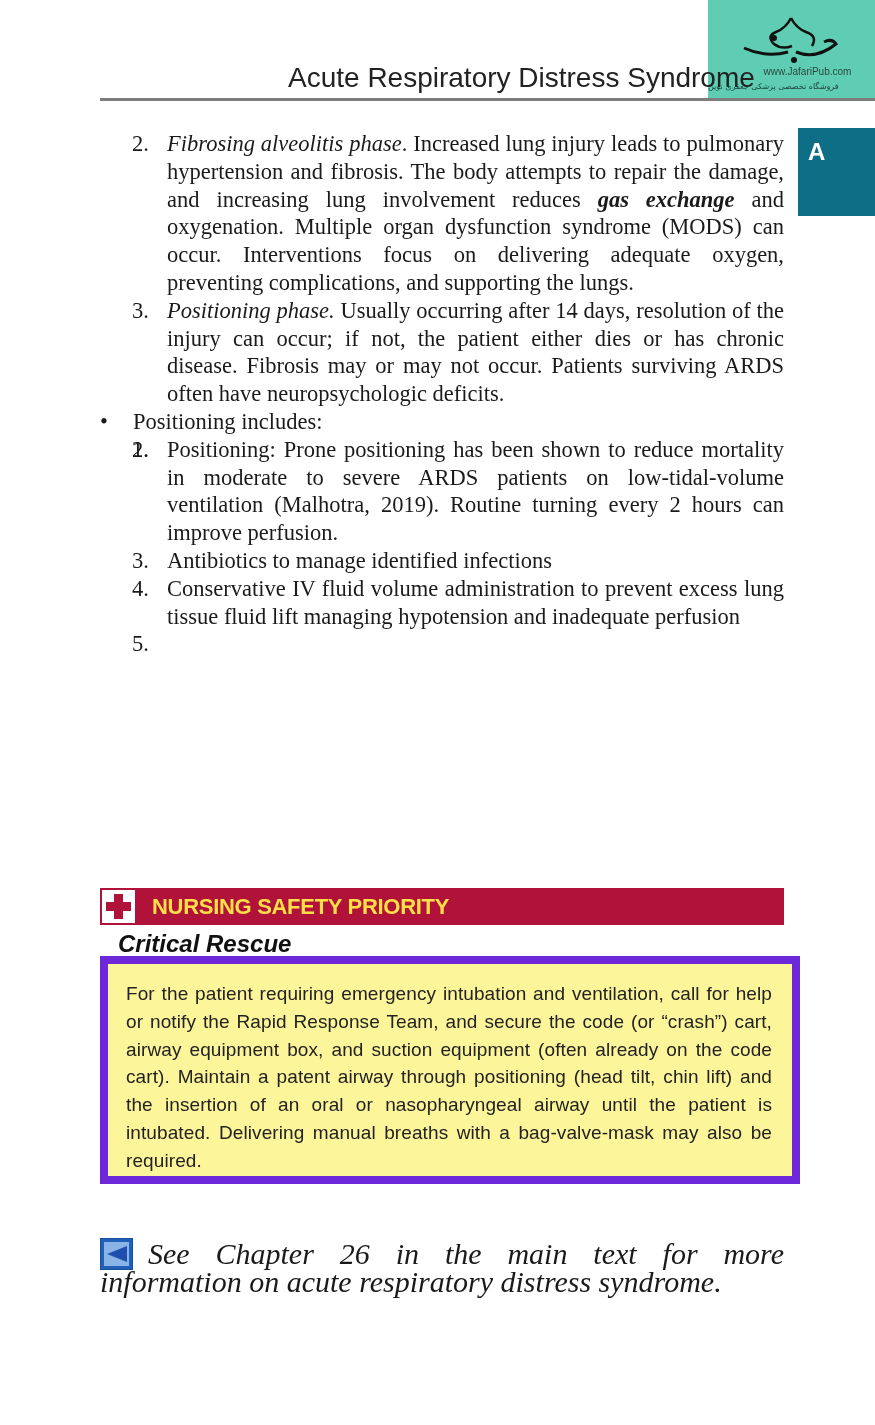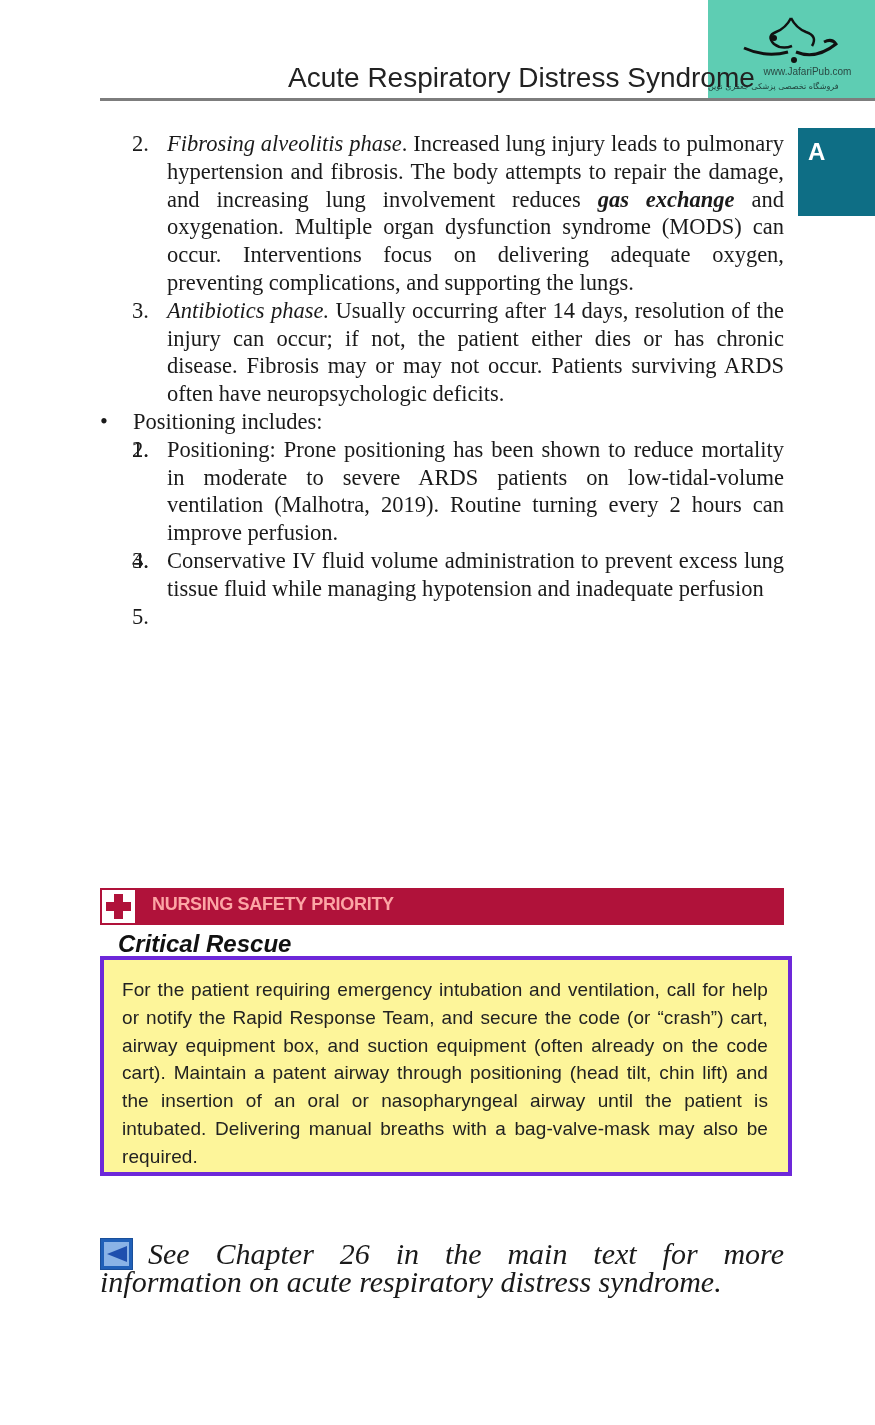--- a/index.html
+++ b/index.html
@@ -15,23 +15,23 @@
   .body { position: absolute; left: 100px; top: 130px; width: 684px; font-size: 22.5px; line-height: 27.8px; }
   .item { position: relative; text-align: justify; }
   .num { position: absolute; left: 32px; }
   .lvl2 { padding-left: 67px; }
   .bullet { position: absolute; left: 0; }
   .lvl1 { padding-left: 33px; }
   .nsp-bar { position: absolute; left: 100px; top: 888px; width: 684px; height: 37px; background: #b0123a; }
   .nsp-cross { position: absolute; left: 2px; top: 2px; width: 33px; height: 33px; background: #fff; }
   .nsp-cross:before { content: ""; position: absolute; left: 12px; top: 4px; width: 9px; height: 25px; background: #b0123a; }
   .nsp-cross:after { content: ""; position: absolute; left: 4px; top: 12px; width: 25px; height: 9px; background: #b0123a; }
-  .nsp-title { position: absolute; left: 52px; top: 6px; font-family: "Liberation Sans", sans-serif; font-weight: bold; font-size: 18px; color: #fca5a5; letter-spacing: -0.3px; }
+  .nsp-title { position: absolute; left: 52px; top: 6px; font-family: "Liberation Sans", sans-serif; font-weight: bold; font-size: 22px; color: #fde047; letter-spacing: -0.3px; }
   .nsp-sub { position: absolute; left: 118px; top: 930px; font-family: "Liberation Sans", sans-serif; font-weight: bold; font-style: italic; font-size: 24px; color: #111; }
-  .nsp-box { position: absolute; left: 100px; top: 956px; width: 668px; height: 212px; background: #fdf59a; border: 4px solid #6d28d9; padding: 0 6px 0 10px; box-sizing: content-box; }
+  .nsp-box { position: absolute; left: 100px; top: 956px; width: 668px; height: 212px; background: #fdf59a; border: 8px solid #6d28d9; padding: 0 6px 0 10px; box-sizing: content-box; }
   .nsp-text { position: absolute; left: 18px; top: 16px; width: 646px; font-family: "Liberation Sans Narrow", "Liberation Sans", sans-serif; font-size: 19px; line-height: 27.8px; color: #222; text-align: justify; letter-spacing: 0.1px; transform-origin: left top; }
   .see-icon { position: absolute; left: 100px; top: 1238px; width: 31px; height: 30px; background: #2060b8; border: 1px solid #1a4f9a; }
   .see-icon:before { content: ""; position: absolute; left: 3px; top: 3px; width: 25px; height: 24px; background: #8ab3e6; }
   .see-icon:after { content: ""; position: absolute; left: 6px; top: 7px; border-right: 20px solid #1e4fae; border-top: 8px solid transparent; border-bottom: 8px solid transparent; }
   .see-text { position: absolute; left: 100px; top: 1240px; width: 684px; font-style: italic; font-size: 30px; line-height: 28px; text-align: justify; text-indent: 48px; }
 </style>
 </head>
 <body>
 
 <div class="watermark">
@@ -53,30 +53,30 @@
     <span>A</span>
   </div>
 
 <div class="body">
   <div class="item lvl2">
     <span class="num">2.</span>
     <em>Fibrosing alveolitis phase</em><span>. Increased lung injury leads to pulmonary hypertension and fibrosis. The body attempts to repair the damage, and increasing lung involvement reduces </span><strong><em>gas exchange</em></strong><span> and oxygenation. Multiple organ dysfunction syndrome (MODS) can occur. Interventions focus on delivering adequate oxygen, preventing complications, and supporting the lungs.</span>
   </div>
   <div class="item lvl2">
     <span class="num">3.</span>
-    <em>Antibiotics phase.</em><span> Usually occurring after 14 days, resolution of the injury can occur; if not, the patient either dies or has chronic disease. Fibrosis may or may not occur. Patients surviving ARDS often have neuropsychologic deficits.</span>
+    <em>Positioning phase.</em><span> Usually occurring after 14 days, resolution of the injury can occur; if not, the patient either dies or has chronic disease. Fibrosis may or may not occur. Patients surviving ARDS often have neuropsychologic deficits.</span>
   </div>
   <div class="item lvl1">
     <span class="bullet">•</span>
     <span>Positioning includes:</span>
   </div>
   <div class="item lvl2"><span class="num">1.</span></div>
   <div class="item lvl2"><span class="num">2.</span><span>Positioning: Prone positioning has been shown to reduce mortality in moderate to severe ARDS patients on low-tidal-volume ventilation (Malhotra, 2019). Routine turning every 2 hours can improve perfusion.</span></div>
-  <div class="item lvl2"><span class="num">3.</span></div>
-  <div class="item lvl2"><span class="num">4.</span><span>Conservative IV fluid volume administration to prevent excess lung tissue fluid while managing hypotension and inadequate perfusion</span></div>
+  <div class="item lvl2"><span class="num">3.</span><span>Antibiotics to manage identified infections</span></div>
+  <div class="item lvl2"><span class="num">4.</span><span>Conservative IV fluid volume administration to prevent excess lung tissue fluid lift managing hypotension and inadequate perfusion</span></div>
   <div class="item lvl2"><span class="num">5.</span></div>
 </div>
 
 <div class="nsp-bar">
   <div class="nsp-cross"></div>
   <div class="nsp-title">NURSING SAFETY PRIORITY</div>
 </div>
 <div class="nsp-sub">Critical Rescue</div>
 <div class="nsp-box">
   <div class="nsp-text">For the patient requiring emergency intubation and ventilation, call for help or notify the Rapid Response Team, and secure the code (or “crash”) cart, airway equipment box, and suction equipment (often already on the code cart). Maintain a patent airway through positioning (head tilt, chin lift) and the insertion of an oral or nasopharyngeal airway until the patient is intubated. Delivering manual breaths with a bag-valve-mask may also be required.</div>

